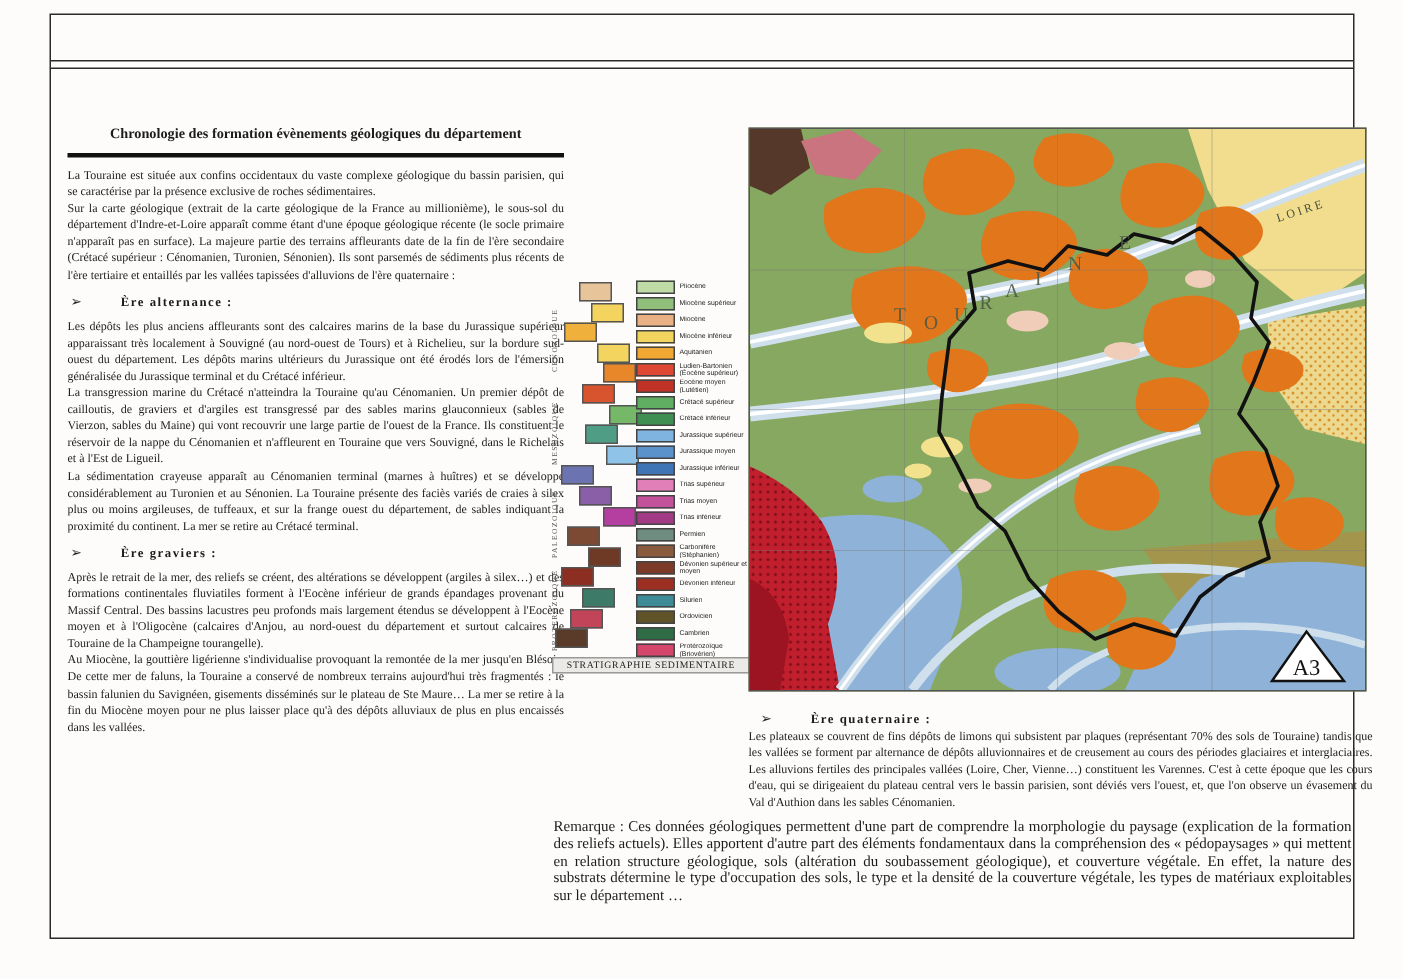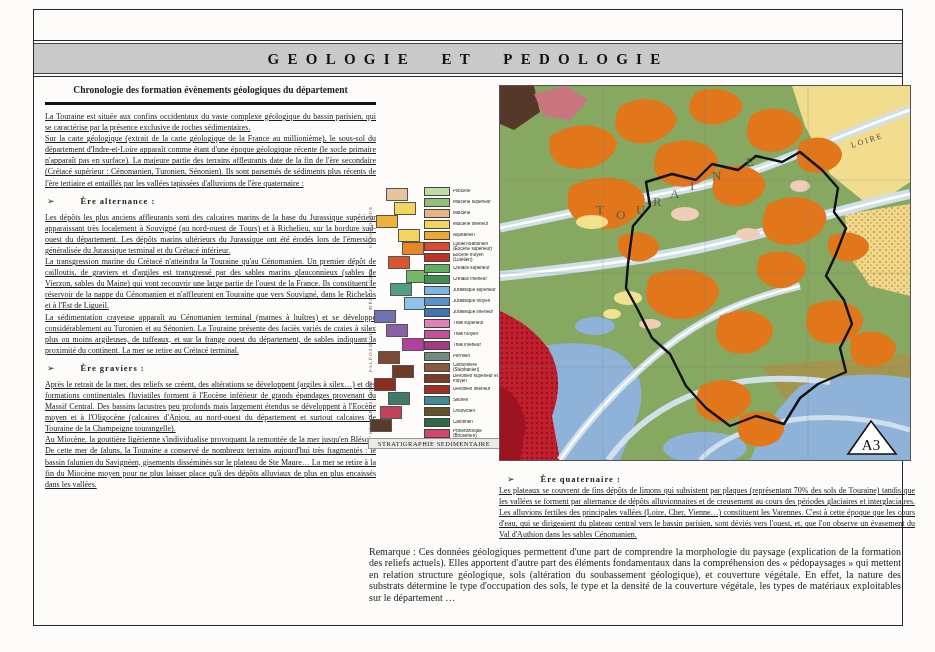--- a/index.html
+++ b/index.html
@@ -15,21 +15,21 @@
   .banner-line { height:1px; background:#2a2a2a; }
   .banner-gap { height:2px; }
   .banner { background:#c9c9c9; border-top:1px solid #444; border-bottom:1px solid #444;
     text-align:center; padding:6px 0 5px 0; }
   .banner span { font-size:15px; font-weight:bold; letter-spacing:0.55em; word-spacing:0.9em; color:#111; }
 
   
   .left-col { position:absolute; left:45px; top:84px; width:331px; }
   .col-title { text-align:center; font-weight:bold; font-size:9.5px; line-height:12px; padding:0 18px; }
   .col-title-rule { margin-top:6px; height:3px; background:#111; }
-  .body-text { margin-top:6px; font-size:8px; line-height:11.1px; text-align:justify;text-decoration:underline; }
+  .body-text { margin-top:6px; font-size:8px; line-height:11.1px; text-align:justify; }
   .body-text p { margin:0; }
   .era-head { display:flex; align-items:baseline; gap:26px; margin:7px 0 1px 2px; }
   .era-bullet { font-size:9px; }
   .era-label { font-weight:bold; font-size:8.5px; letter-spacing:0.12em; }
   .bold-par { font-weight:bold; }
 
   
   .legend { position:absolute; left:368px; top:186px; width:132px; height:266px; }
   .stair-zone { position:absolute; left:0; top:2px; width:56px; height:248px; }
   .era-rot { position:absolute; left:0; width:9px; color:#555; font-size:5px;
@@ -62,23 +62,20 @@
 </style>
 </head>
 <body>
 
 <div id="page">
   <div class="frame"></div>
 
   <div class="banner-wrap">
     <div class="banner-line"></div>
     <div class="banner-gap"></div>
-    <div class="banner">
-      <span>GEOLOGIE ET PEDOLOGIE</span>
-    </div>
     <div class="banner-gap"></div>
     <div class="banner-line"></div>
   </div>
 
   <div class="left-col">
     <div class="col-title">Chronologie des formation évènements géologiques du département</div>
     <div class="col-title-rule"></div>
     <div class="body-text">
       <p>La Touraine est située aux confins occidentaux du vaste complexe géologique du bassin parisien, qui se caractérise par la présence exclusive de roches sédimentaires.</p>
       <p>Sur la carte géologique (extrait de la carte géologique de la France au millionième), le sous-sol du département d'Indre-et-Loire apparaît comme étant d'une époque géologique récente (le socle primaire n'apparaît pas en surface). La majeure partie des terrains affleurants date de la fin de l'ère secondaire (Crétacé supérieur : Cénomanien, Turonien, Sénonien). Ils sont parsemés de sédiments plus récents de l'ère tertiaire et entaillés par les vallées tapissées d'alluvions de l'ère quaternaire :</p>

